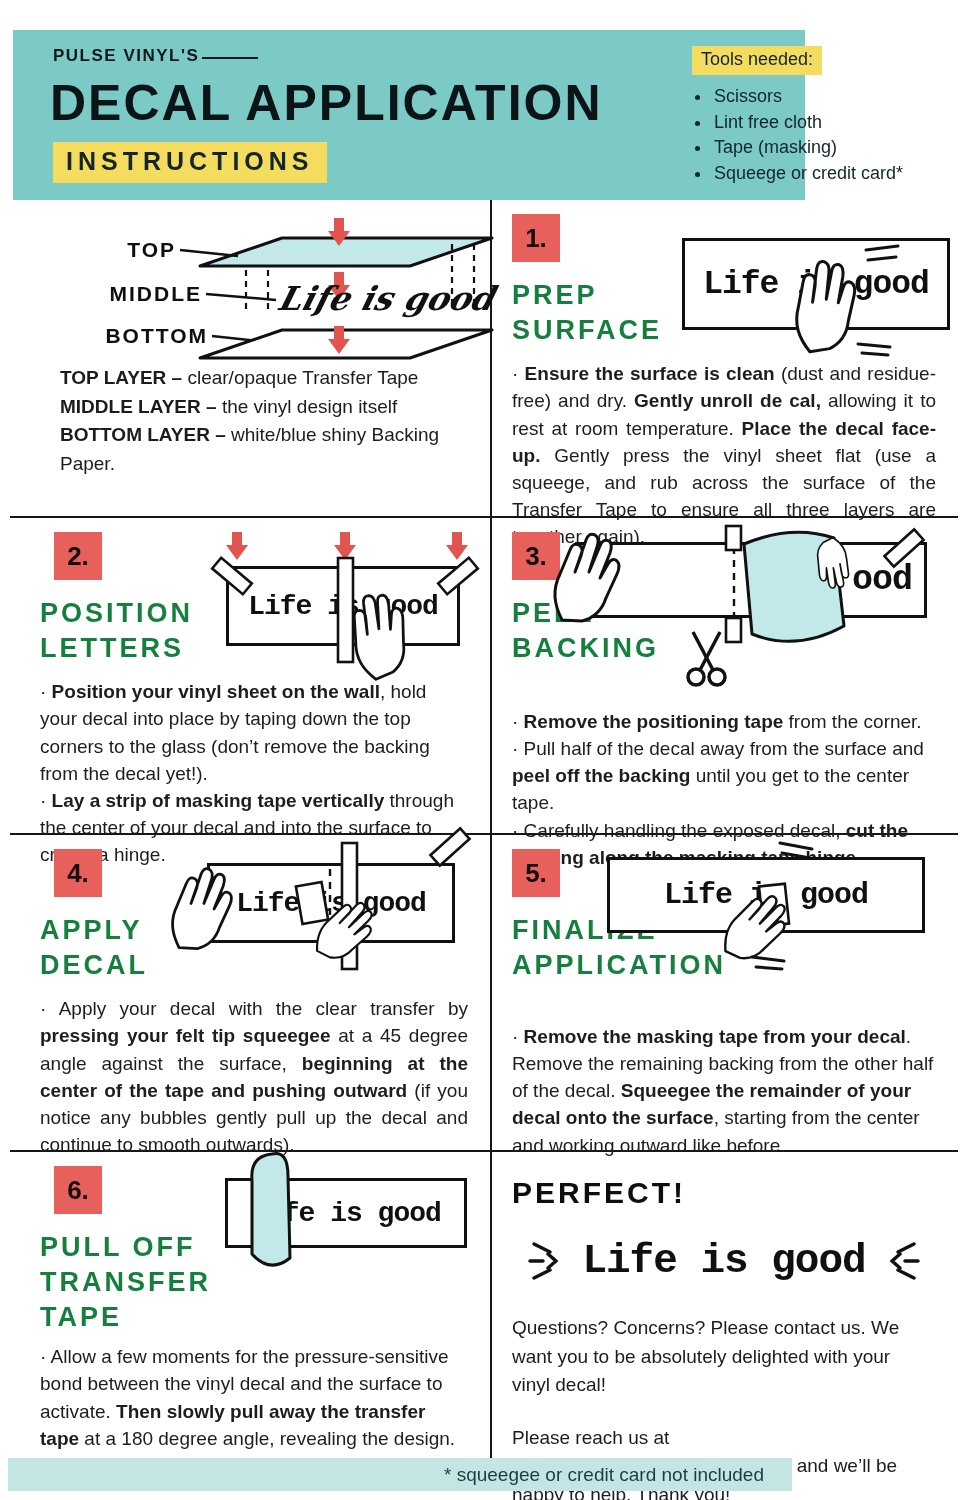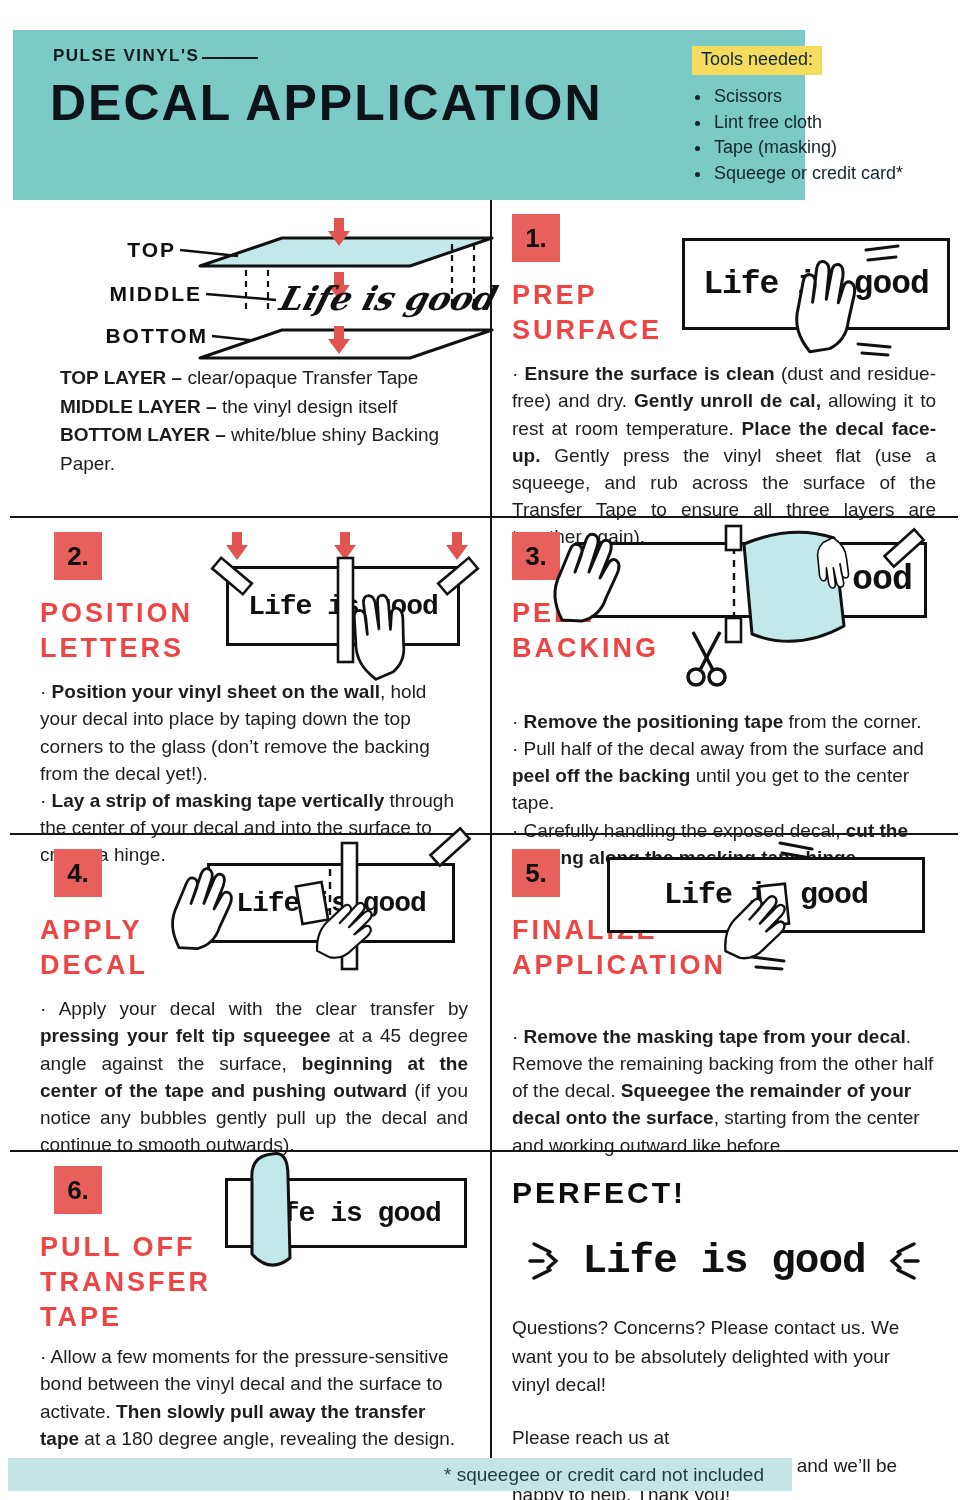--- a/index.html
+++ b/index.html
@@ -28,21 +28,21 @@
   .cell.last{border-bottom:none;}
   
   .step-top{display:flex;align-items:flex-start;}
   .sleft{flex:0 0 170px;}
   .c3 .sleft{flex-basis:178px;}
   .c5 .sleft{flex-basis:162px;}
   .c7 .sleft{flex-basis:180px;}
   .snum{width:48px;height:48px;background:#e8605c;color:#101010;font-size:26px;font-weight:bold;
         display:flex;align-items:center;justify-content:center;margin:0 0 16px 0;}
   .L .snum{margin-left:14px;}
-  .stitle{font-size:27px;font-weight:bold;letter-spacing:3px;line-height:1.3;color:#ef4444;margin:0;}
+  .stitle{font-size:27px;font-weight:bold;letter-spacing:3px;line-height:1.3;color:#15803d;margin:0;}
   .illus{position:relative;flex:1;height:132px;}
   .sbody{font-size:19px;line-height:1.43;margin:12px 0 0;color:#1d1d1d;white-space:pre-line;}
   .just{text-align:justify;}
   
   .dbox{position:absolute;border:3px solid #101010;background:#fff;display:flex;align-items:center;justify-content:center;box-sizing:border-box;}
   .dbox.e{justify-content:flex-end;padding-right:12px;}
   .dtext{font-family:"Liberation Mono",monospace;font-weight:bold;color:#101010;white-space:nowrap;letter-spacing:-1px;}
   .deco{position:absolute;overflow:visible;pointer-events:none;}
   .sheet{stroke:#111;stroke-width:3;fill:#fff;stroke-linejoin:round;}
   .tealfill{fill:#c3e8ea;}
@@ -93,20 +93,21 @@
       <path d="M2 23 L15 23"></path>
       <path d="M20 16 L28 23 L20 30"></path>
       <path d="M6 40 L22 32"></path>
     </g>
   </defs>
 </svg>
 
 <header class="header">
   <div class="brand"><span>PULSE VINYL'S</span><span class="brand-line"></span></div>
   <div class="main-title">DECAL APPLICATION</div>
+  <div class="subtitle">INSTRUCTIONS</div>
   <div class="tools">
     <span class="tools-label">Tools needed:</span>
     <ul class="tools-list">
       <li>Scissors</li>
       <li>Lint free cloth</li>
       <li>Tape (masking)</li>
       <li>Squeege or credit card*</li>
     </ul>
   </div>
 </header>

